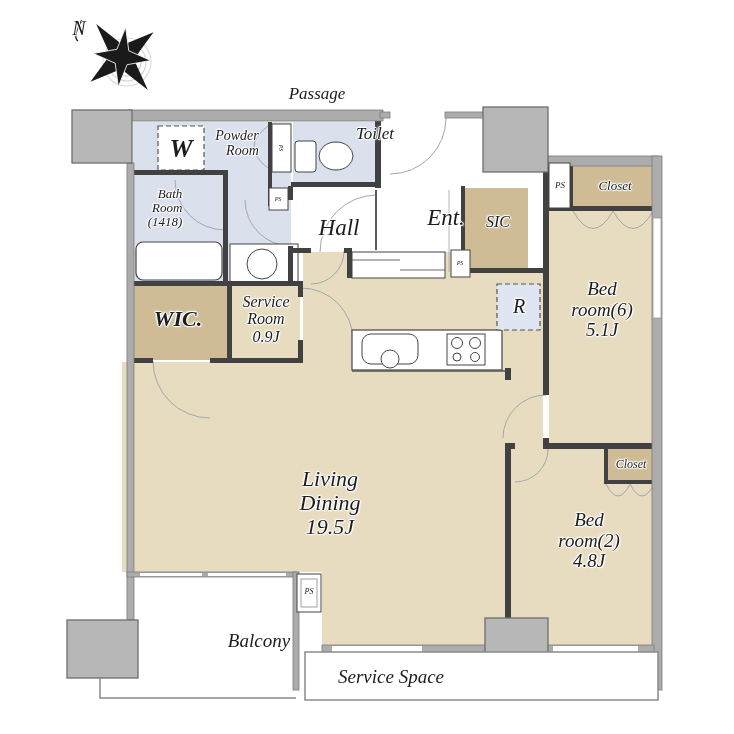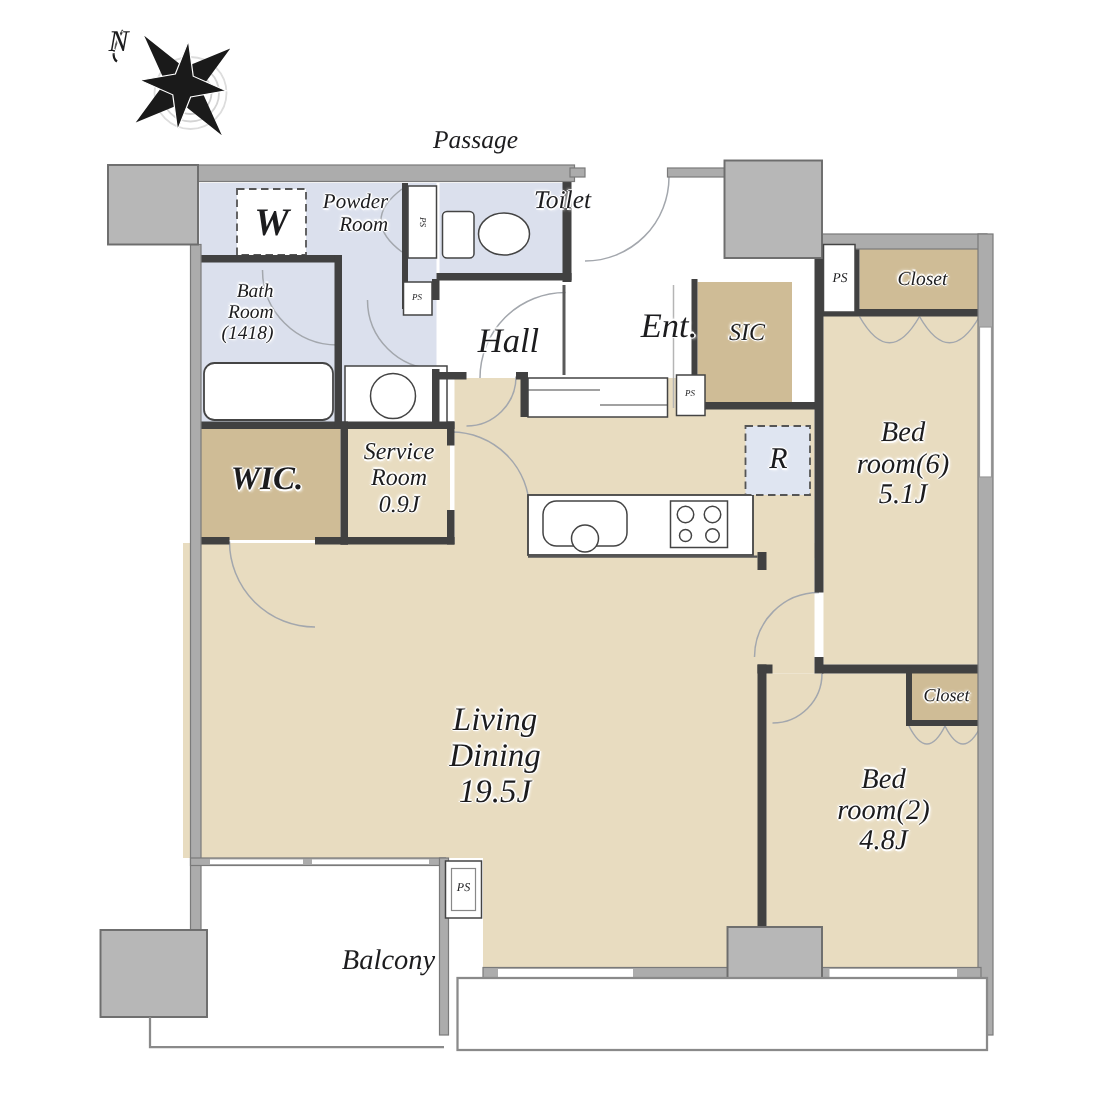--- a/index.html
+++ b/index.html
@@ -204,19 +204,20 @@
     <div>Dining</div>
     <div>19.5J</div>
   </div>
   <div class="lbl s12" style="left:631px;top:464px;">Closet</div>
   <div class="lbl s19" style="left:589px;top:541px;">
     <div>Bed</div>
     <div>room(2)</div>
     <div>4.8J</div>
   </div>
   <div class="lbl s19" style="left:211px;top:641px;margin-left:48px;">Balcony</div>
+  <div class="lbl s19" style="left:391px;top:677px;letter-spacing:0px;">Service Space</div>
 
   <div class="lbl s6 rot90" style="left:281px;top:148px;">PS</div>
   <div class="lbl s6" style="left:278px;top:199px;">PS</div>
   <div class="lbl s6" style="left:460px;top:263px;">PS</div>
   <div class="lbl s8" style="left:309px;top:592px;">PS</div>
 
 </div>
 
 </body></html>

